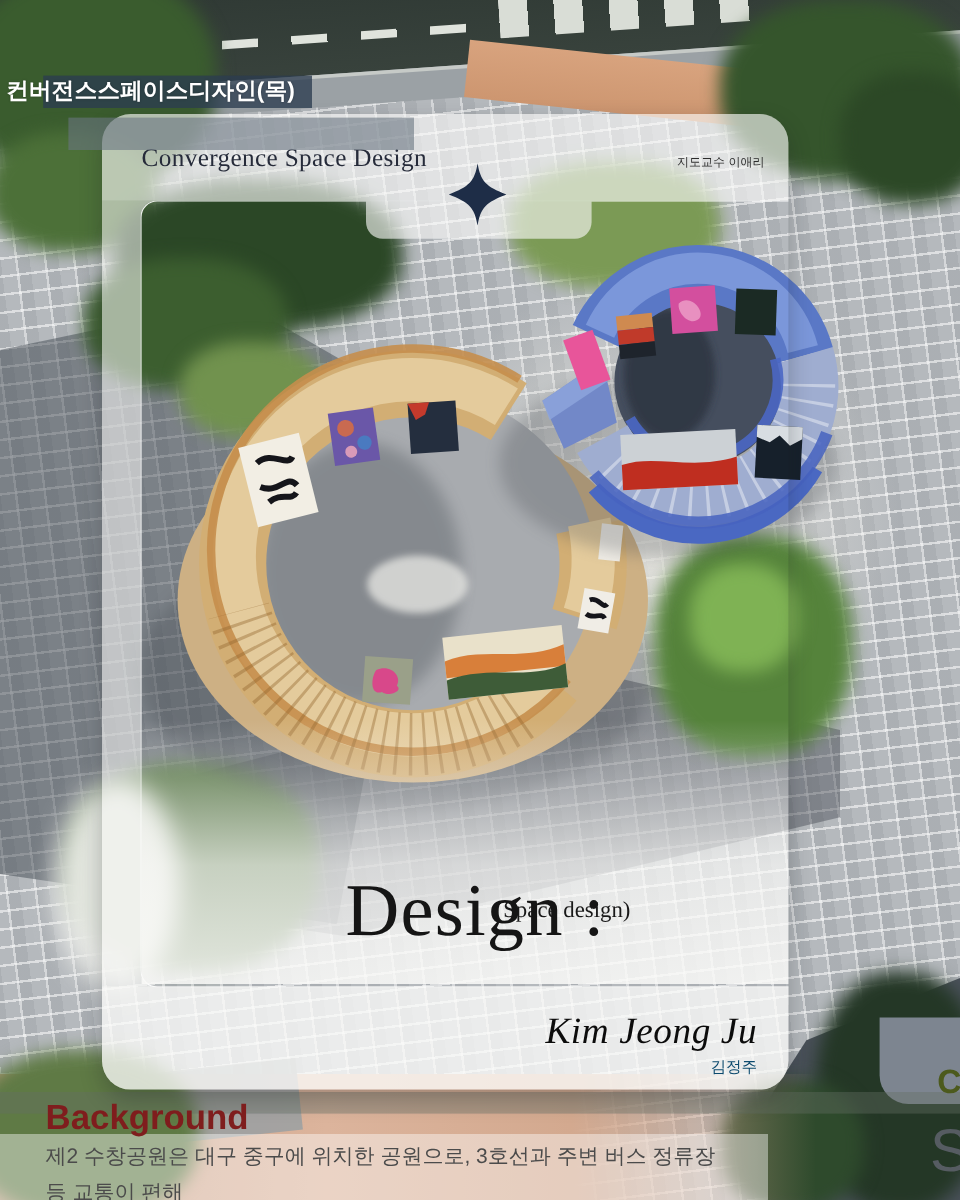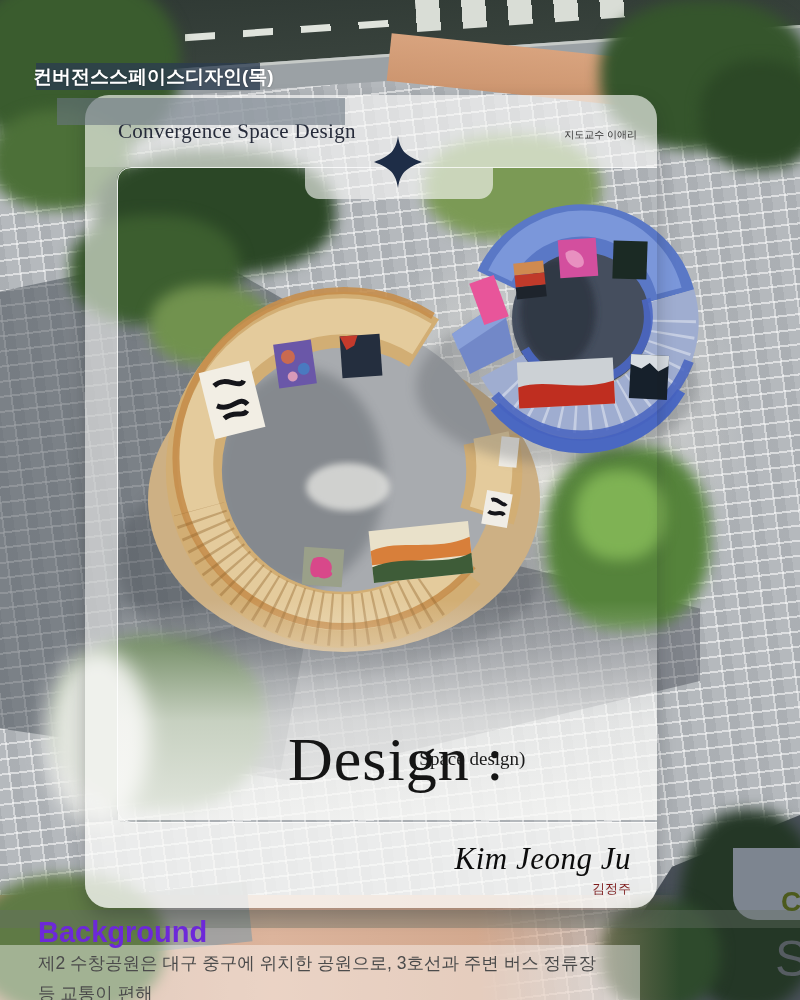--- a/index.html
+++ b/index.html
@@ -43,21 +43,21 @@
   .band{position:absolute;left:0;top:910px;width:800px;height:18px;background:rgba(100,110,100,.4);}
   .veil{position:absolute;left:0;top:945px;width:640px;height:55px;background:rgba(255,255,255,.42);}
   .gray-block{position:absolute;left:733px;top:848px;width:80px;height:72px;background:#7d8590;
        border-radius:0 0 0 24px;}
 
   
   .sel-bar{position:absolute;height:27px;}
   .bar1{left:36px;top:63px;width:224px;background:rgba(44,60,80,.78);}
   .bar2{left:57px;top:98px;width:288px;background:rgba(105,116,128,.6);}
   .ov-line{position:absolute;left:5px;color:#fff;font-weight:700;font-size:19px;line-height:27px;
-       text-shadow:0 0 2px rgba(0,0,0,.3);white-space:nowrap;margin-left:28px;}
+       text-shadow:0 0 2px rgba(0,0,0,.3);white-space:nowrap;}
   .ov1{top:63px;} .ov2{top:98px;}
 
   
   .card{position:absolute;left:85px;top:95px;width:572px;height:813px;border-radius:24px;
         overflow:hidden;box-shadow:0 8px 18px rgba(30,32,36,.28);}
   .header-veil{position:absolute;left:0;top:0;width:632px;height:72px;background:rgba(252,252,250,.18);}
   .photo-window{position:absolute;left:32px;top:72px;width:571px;height:654px;border-radius:14px;
         border:1px solid rgba(255,255,255,.9);box-shadow:0 0 0 1400px rgba(250,250,248,.56);}
   .window-fade{position:absolute;left:33px;top:505px;width:569px;height:220px;
         background:linear-gradient(180deg,rgba(250,250,248,0) 0%,rgba(250,250,248,.7) 55%,rgba(250,250,248,.86) 100%);}
@@ -69,24 +69,24 @@
         font-size:21px;color:#262b3a;letter-spacing:.3px;}
   .advisor{position:absolute;right:20px;top:33px;font-size:10px;color:#2c2c2c;}
   .share-note{position:absolute;left:328px;top:626px;font-family:Liberation Serif, serif;
         font-size:19px;color:#191919;margin-top:27px;}
   .share{position:absolute;left:203px;top:633px;font-family:"Liberation Serif",serif;
         font-size:62px;color:#151515;letter-spacing:1px;line-height:1;}
   .page-num{position:absolute;left:34px;top:745px;font-size:45px;color:#1f1f1f;letter-spacing:1px;}
   .author{position:absolute;right:26px;top:746px;text-align:right;}
   .author-en{font-family:"Liberation Serif",serif;font-style:italic;font-size:31px;color:#0c0c0c;
         letter-spacing:.5px;}
-  .author-ko{font-size:13px;color:#7f1d1d;margin-top:3px;}
-
-  
-  .bg-heading{position:absolute;left:38px;top:916px;font-size:29px;font-weight:700;color:#6d28d9;}
+  .author-ko{font-size:13px;color:#0c4a6e;margin-top:3px;}
+
+  
+  .bg-heading{position:absolute;left:38px;top:916px;font-size:29px;font-weight:700;color:#7f1d1d;}
   .bg-body{position:absolute;left:38px;top:948px;width:560px;margin:0;font-size:17.5px;
         line-height:30px;color:#4b4b4b;}
   .edge-c{position:absolute;left:781px;top:886px;font-size:28px;font-weight:700;color:#4c5a1d;}
   .edge-s{position:absolute;left:775px;top:930px;font-size:50px;font-weight:500;color:#565c62;}
 </style>
 </head>
 <body>
 
 <div class="stage">
 

